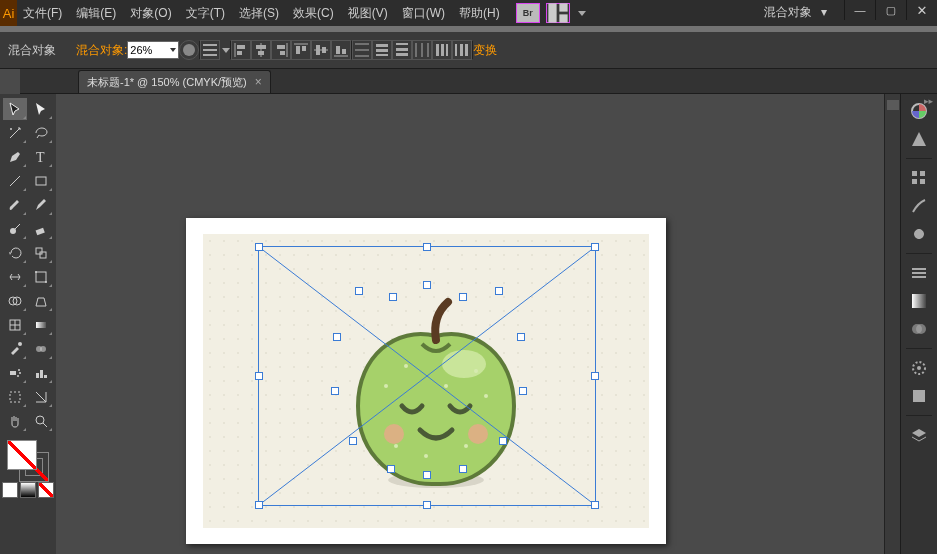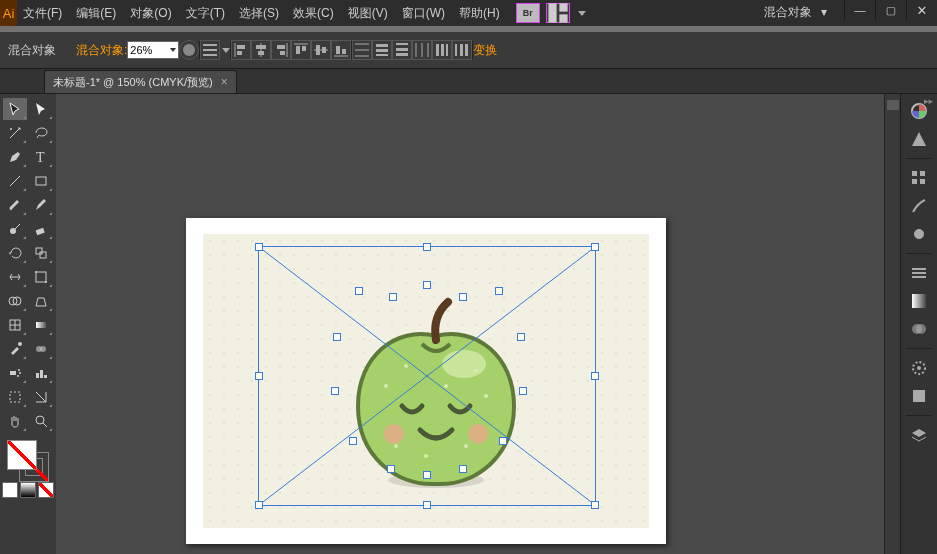--- a/index.html
+++ b/index.html
@@ -15,21 +15,21 @@
   .winbtn{width:30px;height:20px;background:#2d2d2d;color:#ccc;display:flex;align-items:center;justify-content:center;font-size:11px;border-left:1px solid #1a1a1a;}
   .winbtn.close{font-size:13px;}
   .optbar{height:28px;background:#3a3a3a;border-top:6px solid #737373;border-bottom:1px solid #1c1c1c;display:flex;align-items:center;padding:4px 8px;}
   .optlabel{color:#ccc;}
   .optorange{color:#ff9a00;}
   .optinput{width:46px;height:16px;background:#fff;color:#000;font-size:11px;padding:0 2px;display:flex;align-items:center;border:1px solid #666;}
   .optinput .drop{margin-left:auto;width:0;height:0;border-left:3px solid transparent;border-right:3px solid transparent;border-top:4px solid #333;}
   .optsep{width:1px;height:18px;background:#222;}
   .opticon{width:18px;height:18px;border:1px solid #555;background:#3a3a3a;position:relative;}
   .opticon svg{position:absolute;inset:0;}
-  .tabstrip{height:24px;background:#333;border-bottom:1px solid #1c1c1c;display:flex;align-items:flex-end;padding-left:44px;}
+  .tabstrip{height:24px;background:#333;border-bottom:1px solid #1c1c1c;display:flex;align-items:flex-end;padding-left:58px;margin-left:20px;}
   .doctab{height:22px;background:#4a4a4a;border:1px solid #1c1c1c;border-bottom:none;padding:0 8px;display:flex;align-items:center;font-size:11px;color:#ddd;gap:8px;border-radius:3px 3px 0 0;}
   .tabclose{font-size:12px;color:#aaa;}
   .body{position:relative;height:476px;}
   .toolbar{position:absolute;left:0;top:0;width:56px;height:476px;background:#3a3a3a;border-right:1px solid #1c1c1c;display:flex;flex-direction:column;align-items:center;padding-top:4px;}
   .toolgrid{display:grid;grid-template-columns:24px 24px;gap:2px 2px;}
   .tool{width:24px;height:22px;background:#3a3a3a;display:flex;align-items:center;justify-content:center;position:relative;}
   .tool.sel{background:#666;}
   .tool svg{width:16px;height:16px;}
   .tool .corner{position:absolute;right:1px;bottom:1px;width:0;height:0;border-left:3px solid transparent;border-bottom:3px solid #888;}
   .swatches{margin-top:6px;position:relative;width:46px;height:42px;}

